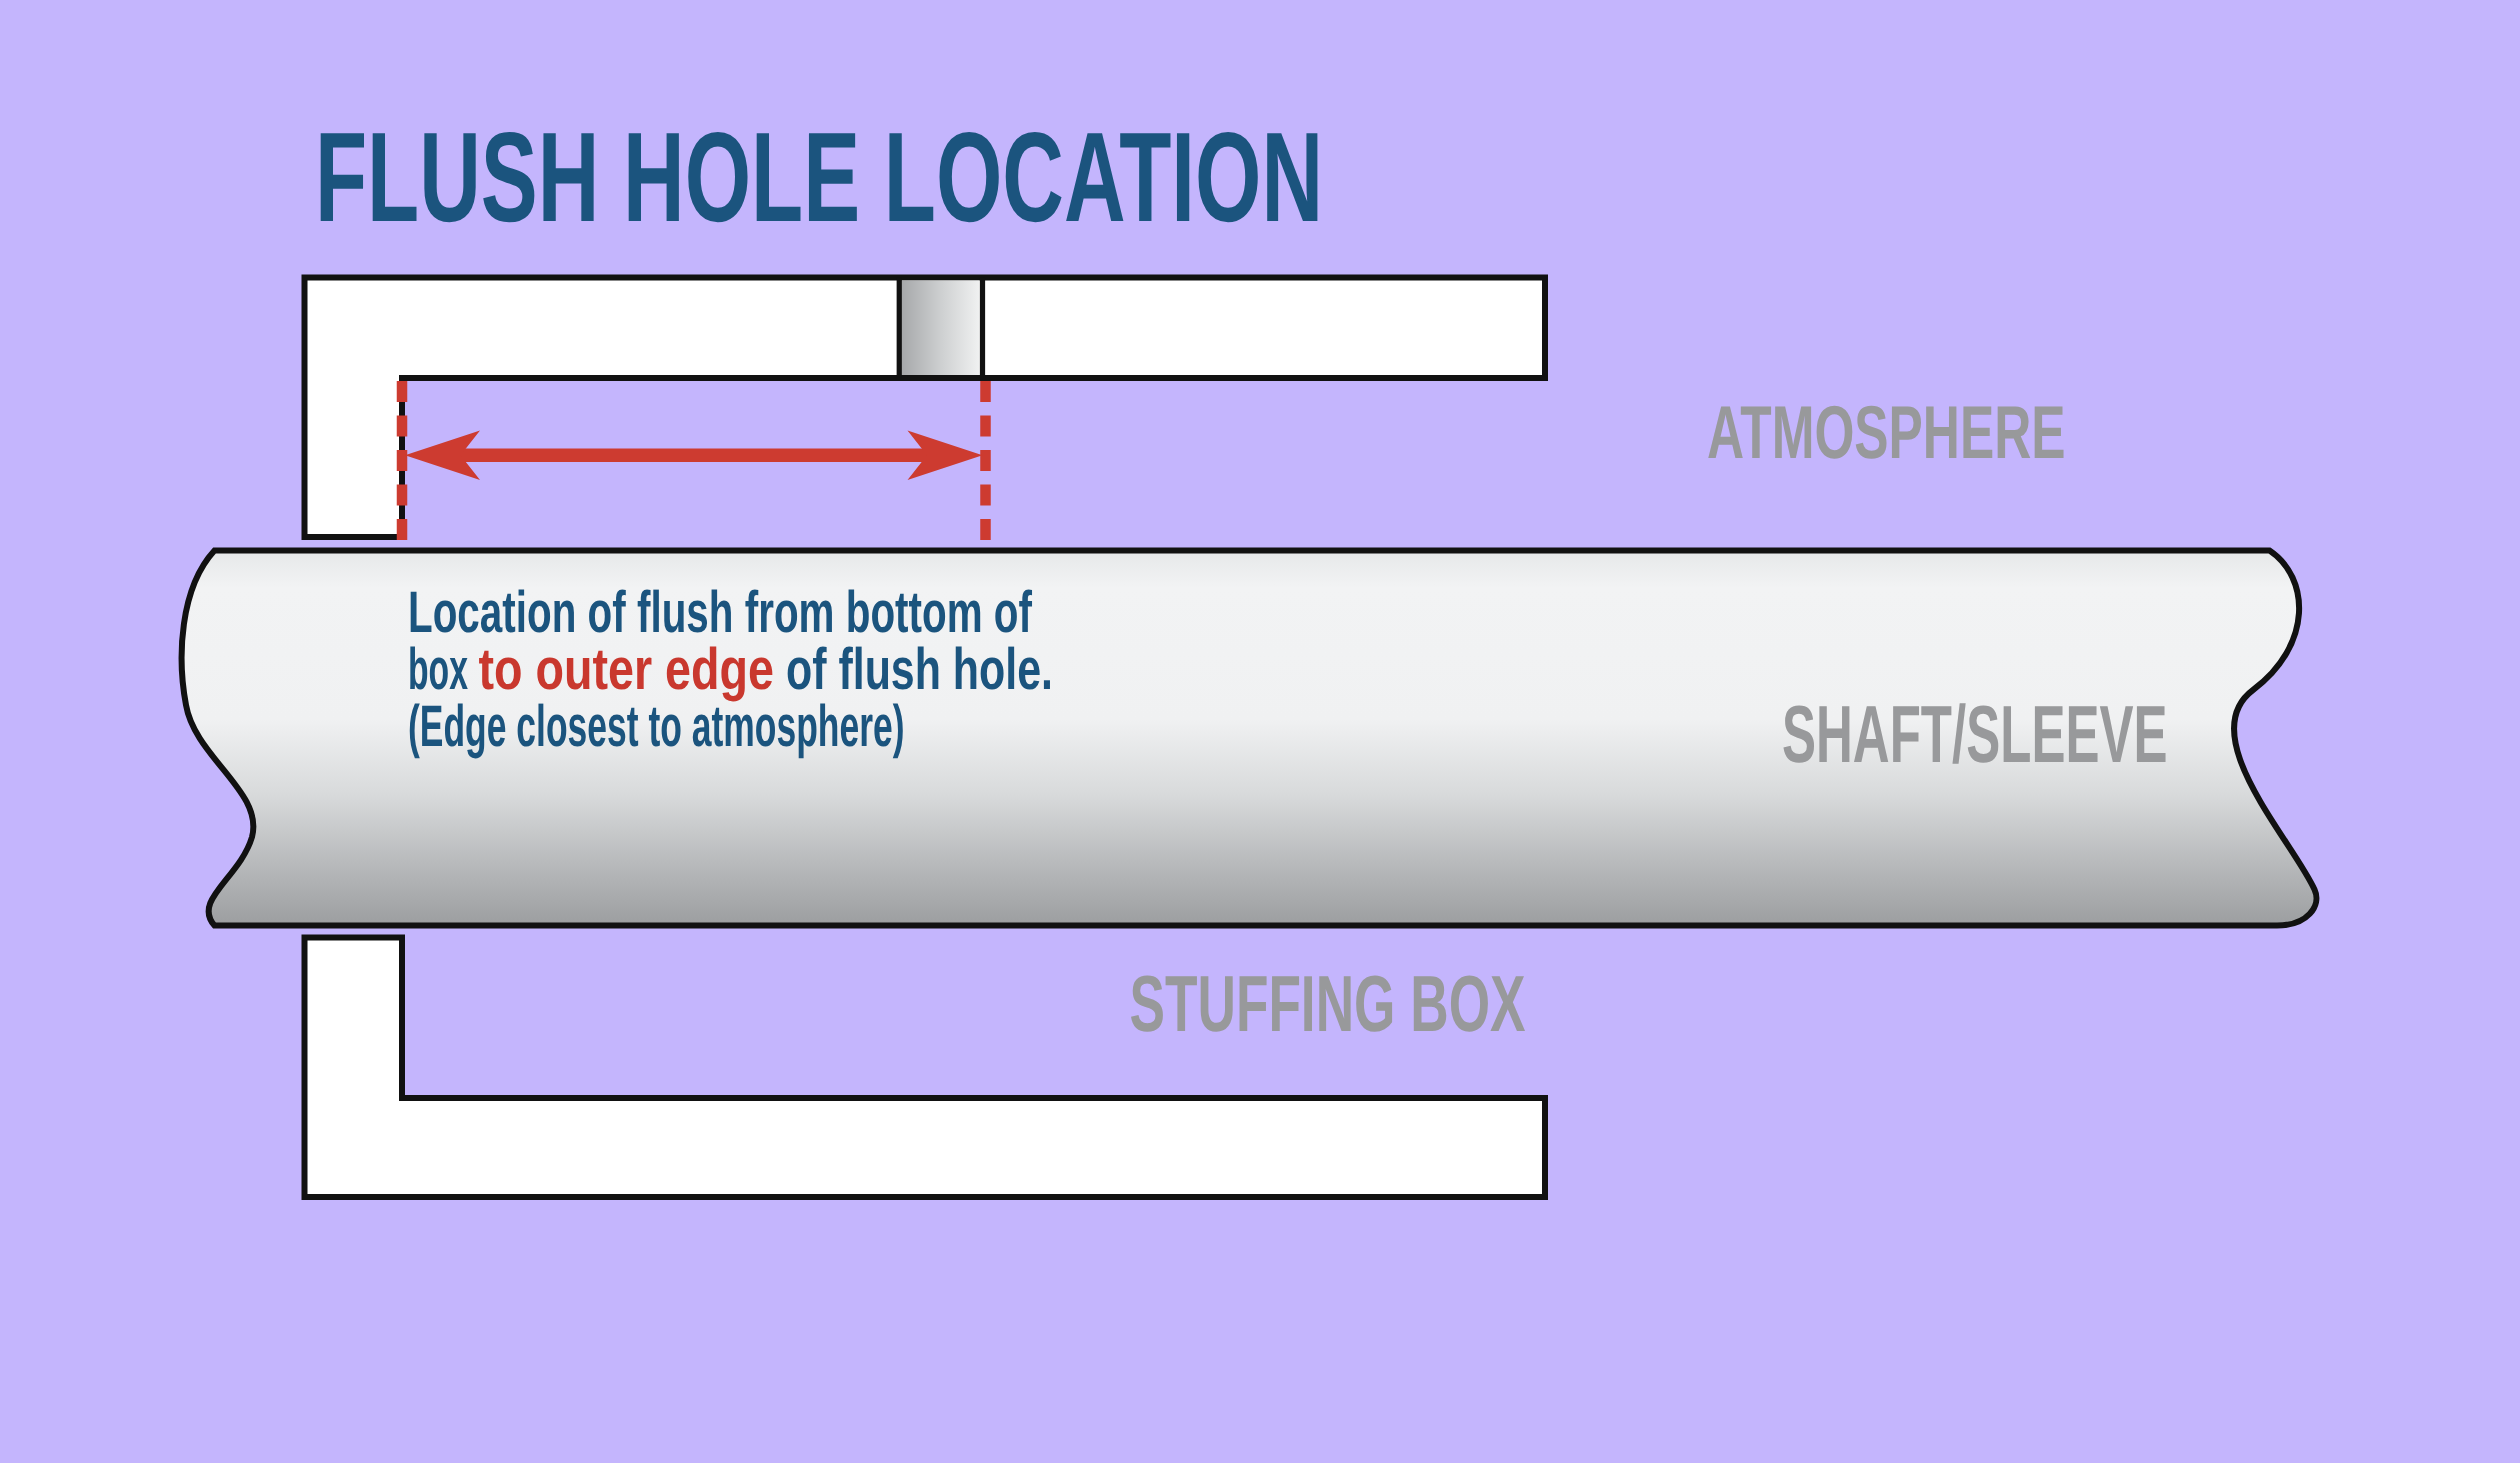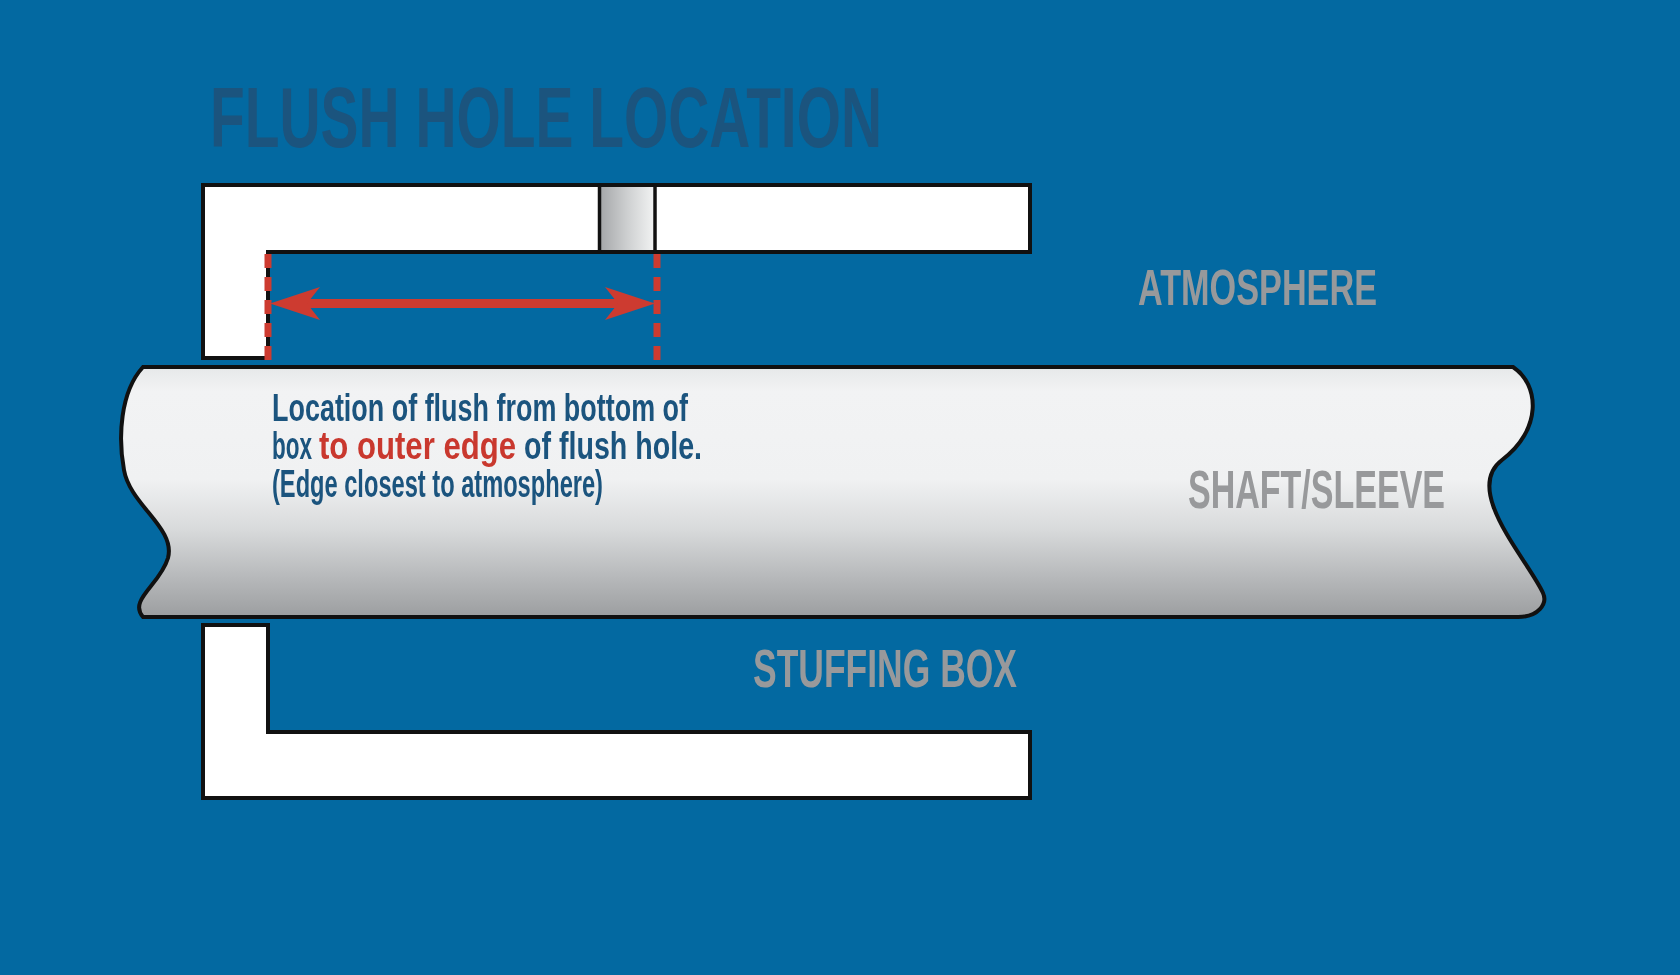--- a/index.html
+++ b/index.html
@@ -4,21 +4,21 @@
 <style>
   html, body {
     margin: 0;
     padding: 0;
     background: #ffffff;
   }
   .stage {
     position: relative;
     width: 1680px;
     height: 975px;
-    background: #0369a1;
+    background: #c4b5fd;
     overflow: hidden;
     font-family: "Liberation Sans", "DejaVu Sans", sans-serif;
   }
   svg text {
     font-family: "Liberation Sans", "DejaVu Sans", sans-serif;
     font-weight: bold;
   }
 </style>
 </head>
 <body>

